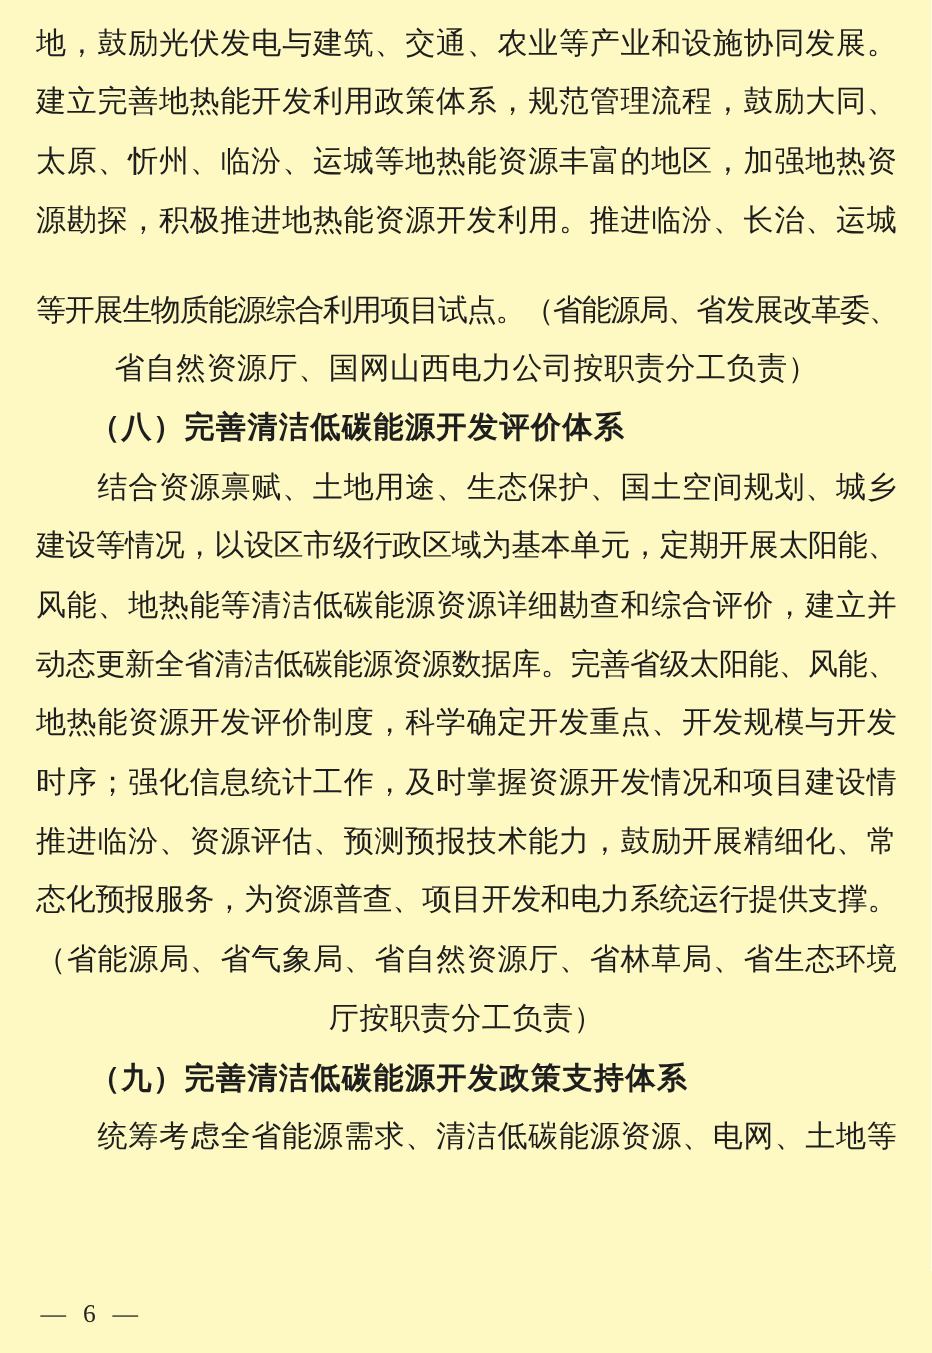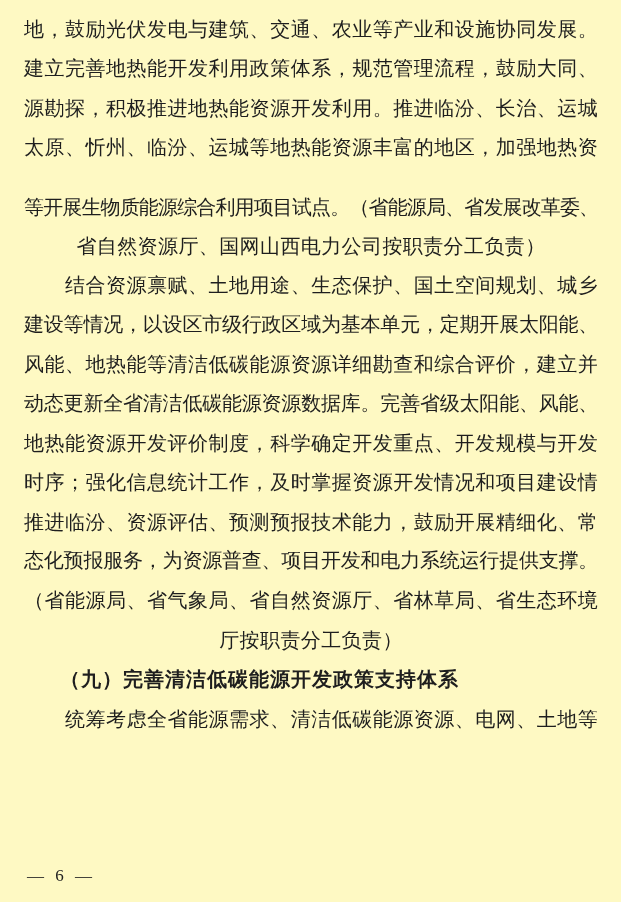--- a/index.html
+++ b/index.html
@@ -31,21 +31,21 @@
     line-height: 39.4px;
     font-size: 20px;
     letter-spacing: 0.2px;
   }
   
   .j {
     text-align: justify;
     text-align-last: justify;
   }
   
-  .jt { letter-spacing: -0.35px; font-family: Liberation Mono, monospace; }
+  .jt { letter-spacing: -0.35px; }
   
   .jtt { letter-spacing: -1.1px; margin-top: 20px; }
   
   .end {
     text-align: center;
     letter-spacing: 0.4px;
   }
   
   .p1 { text-indent: 41px; }
   
@@ -67,24 +67,25 @@
     color: #222222;
   }
 </style>
 </head>
 <body>
 
 <div class="page">
   <div class="doc-body">
     <div class="ln j">地，鼓励光伏发电与建筑、交通、农业等产业和设施协同发展。</div>
     <div class="ln j">建立完善地热能开发利用政策体系，规范管理流程，鼓励大同、</div>
+    <div class="ln j">太原、忻州、临汾、运城等地热能资源丰富的地区，加强地热资</div>
     <div class="ln j">源勘探，积极推进地热能资源开发利用。推进临汾、长治、运城</div>
-    <div class="ln j">太原、忻州、临汾、运城等地热能资源丰富的地区，加强地热资</div>
     <div class="ln j jtt">等开展生物质能源综合利用项目试点。（省能源局、省发展改革委、</div>
     <div class="ln end">省自然资源厅、国网山西电力公司按职责分工负责）</div>
+    <div class="ln h">（八）完善清洁低碳能源开发评价体系</div>
     <div class="ln j p1">结合资源禀赋、土地用途、生态保护、国土空间规划、城乡</div>
     <div class="ln j jt">建设等情况，以设区市级行政区域为基本单元，定期开展太阳能、</div>
     <div class="ln j">风能、地热能等清洁低碳能源资源详细勘查和综合评价，建立并</div>
     <div class="ln j jt">动态更新全省清洁低碳能源资源数据库。完善省级太阳能、风能、</div>
     <div class="ln j">地热能资源开发评价制度，科学确定开发重点、开发规模与开发</div>
     <div class="ln j">时序；强化信息统计工作，及时掌握资源开发情况和项目建设情</div>
     <div class="ln j">推进临汾、资源评估、预测预报技术能力，鼓励开展精细化、常</div>
     <div class="ln j jt">态化预报服务，为资源普查、项目开发和电力系统运行提供支撑。</div>
     <div class="ln j">（省能源局、省气象局、省自然资源厅、省林草局、省生态环境</div>
     <div class="ln end">厅按职责分工负责）</div>

